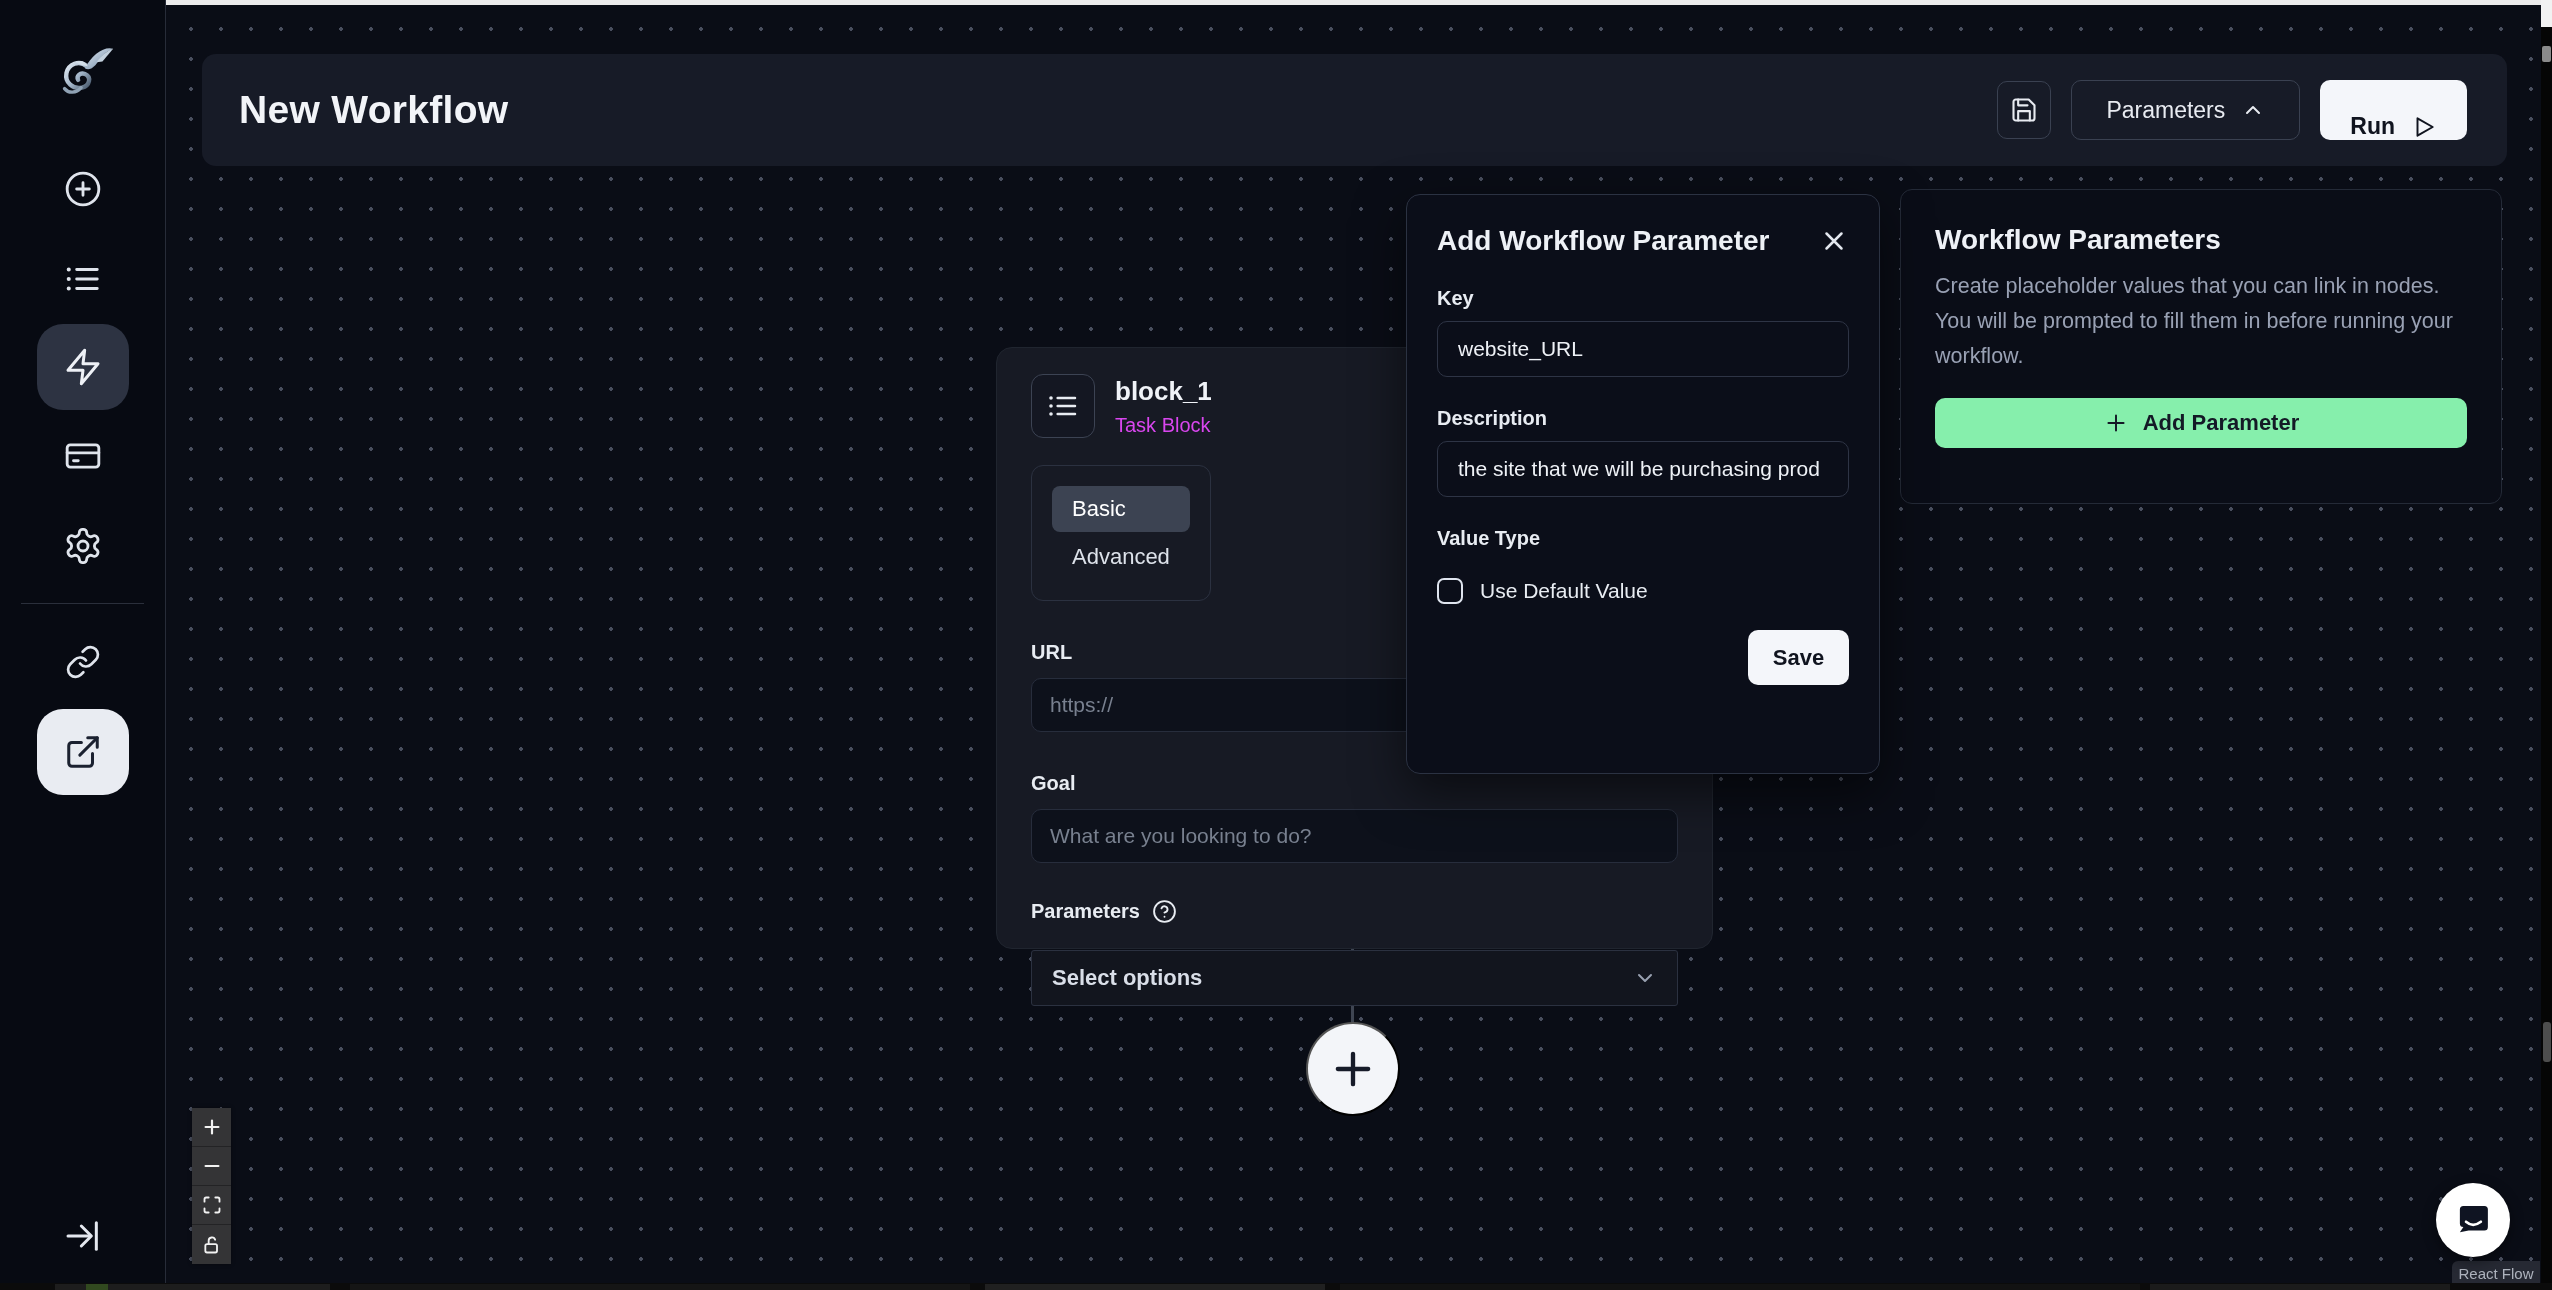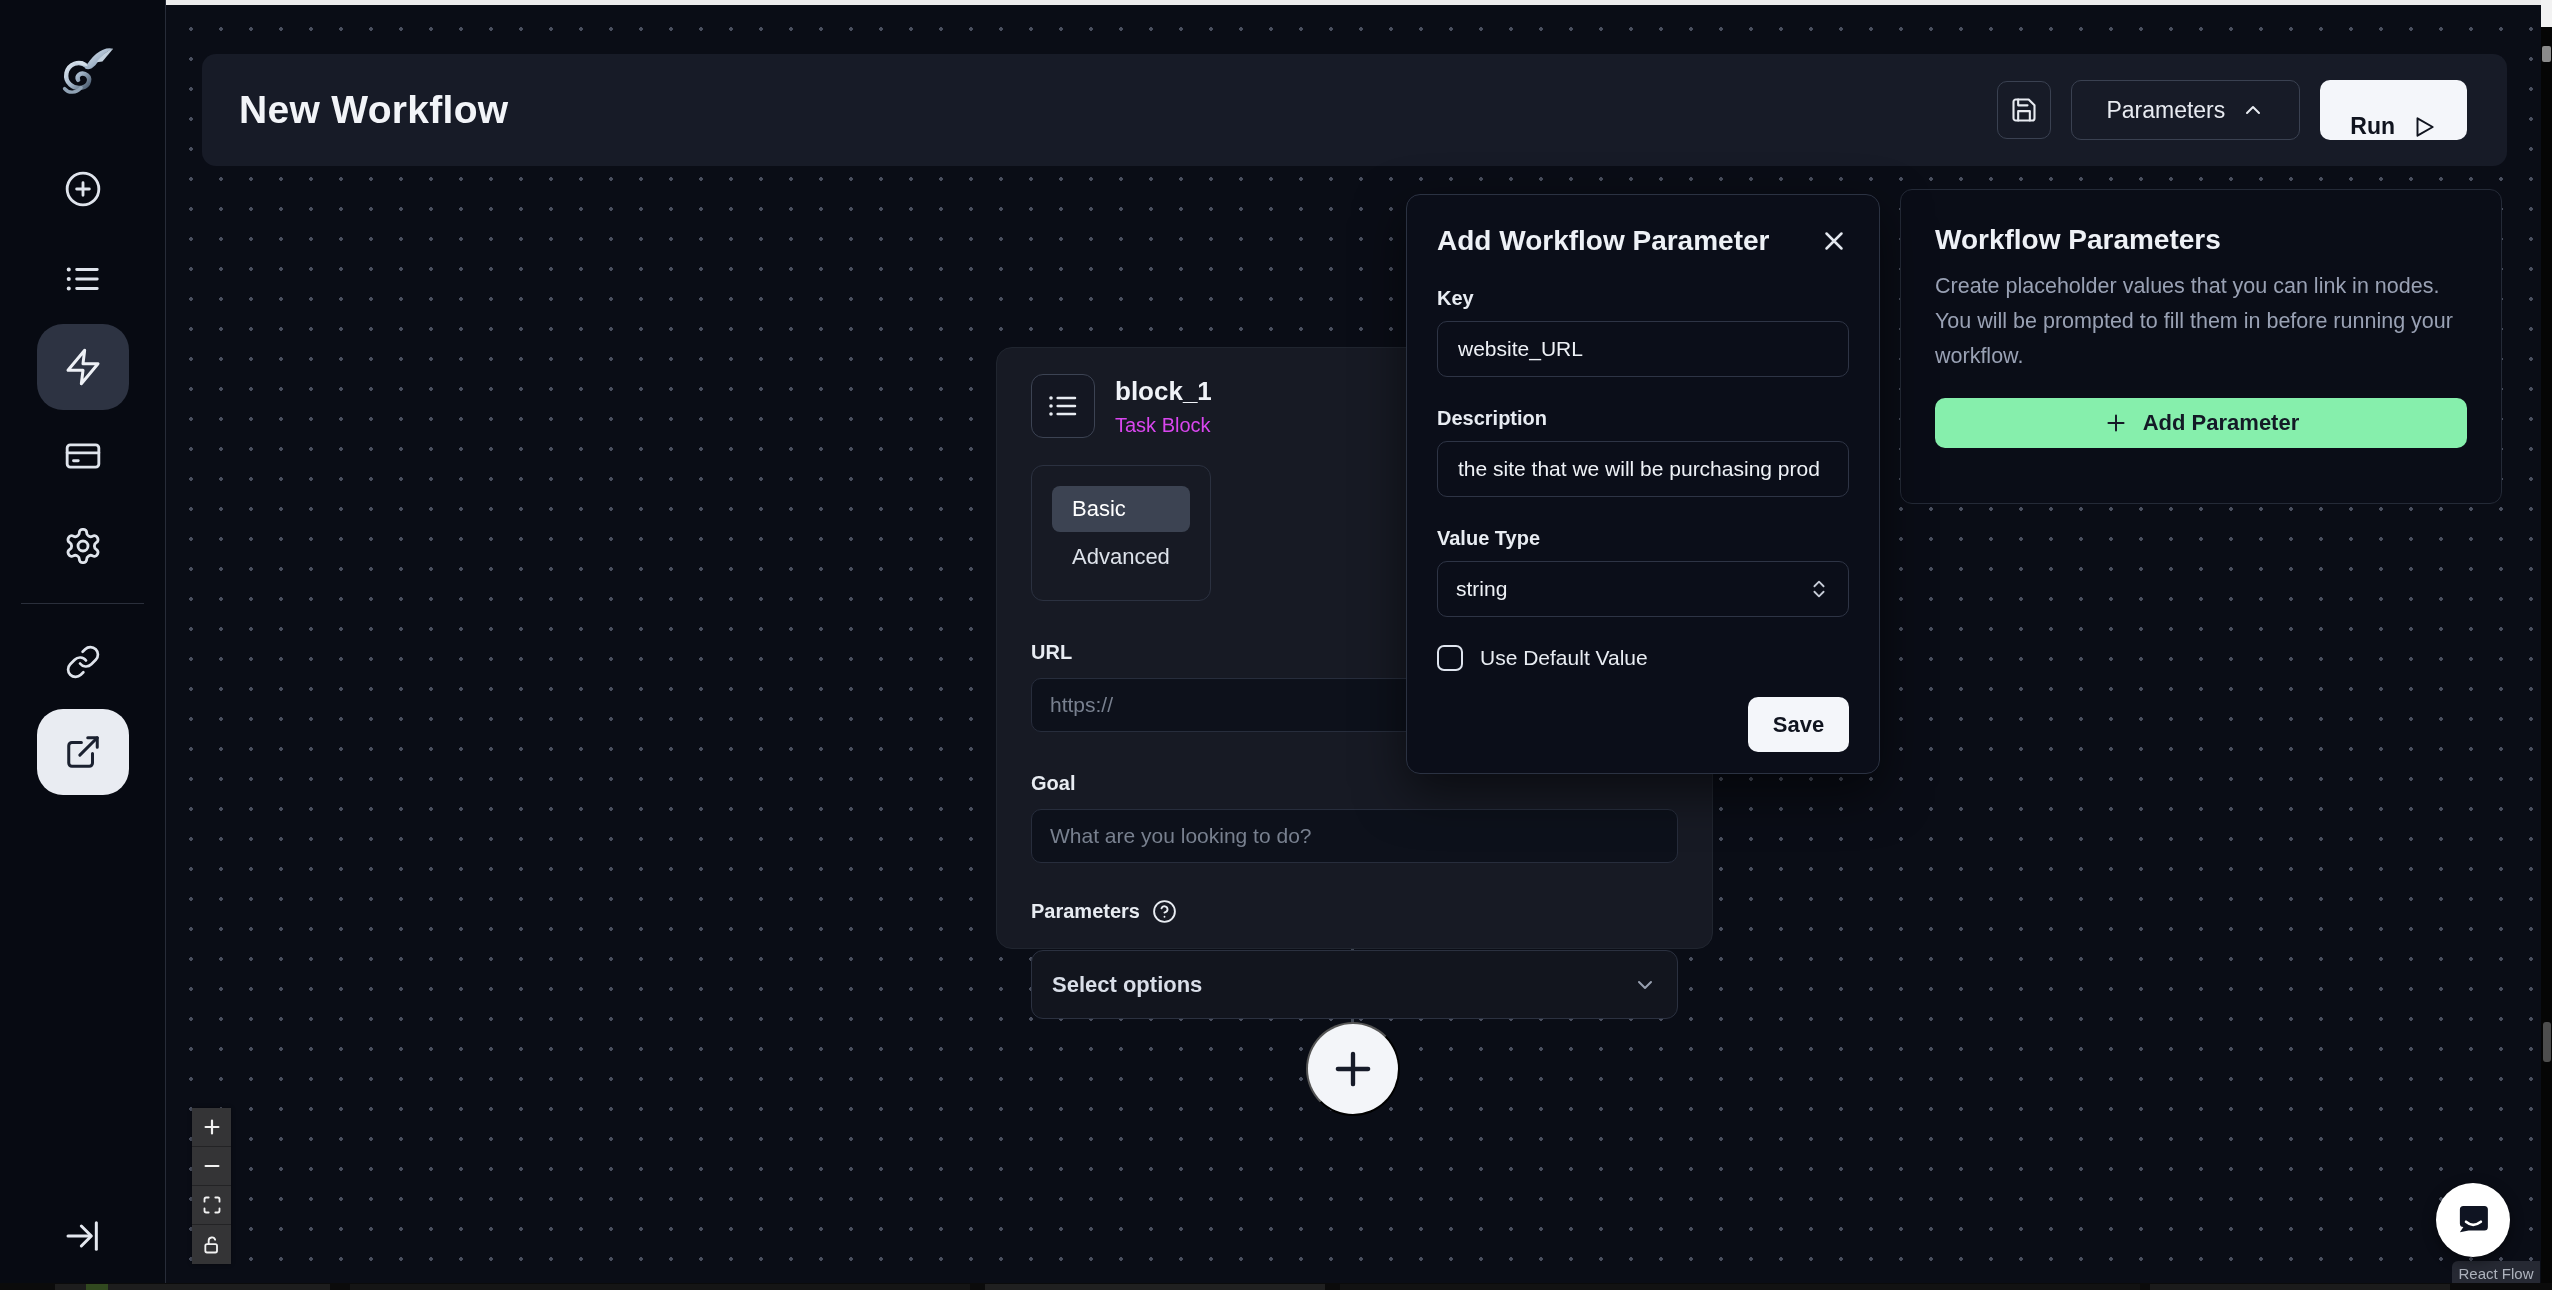--- a/index.html
+++ b/index.html
@@ -46,21 +46,21 @@
   .tabs{display:inline-flex;border:1px solid #2b3140;border-radius:12px;padding:20px;margin-top:27px;gap:2px;flex-direction:column;}
   .tab{padding:10px 20px;font-size:22px;color:#dde2ea;border-radius:8px;}
   .tab.active{background:#3c4352;color:#ffffff;}
   .field-label{font-size:20px;font-weight:600;color:#e8ecf2;margin-top:40px;}
   .text-input{margin-top:14px;width:100%;height:54px;background:#0d111b;border:1px solid #272d3c;
               border-radius:10px;padding:0 18px;font-size:21px;color:#e9edf3;outline:none;
               font-family:"Liberation Sans",sans-serif;}
   .text-input::placeholder{color:#78808f;}
   .params-row{display:flex;align-items:center;gap:12px;margin-top:36px;}
   .params-row .field-label{margin-top:0;}
-  .select-box{margin-top:26px;height:69px;border:1px solid #2b3140;border-radius:12px;background:#12151e;
+  .select-box{margin-top:26px;height:56px;border:1px solid #2b3140;border-radius:3px;background:#12151e;
               display:flex;align-items:center;justify-content:space-between;padding:0 20px;}
   .select-box span{font-size:22px;font-weight:700;color:#d9dee8;}
 
   
   .edge{position:absolute;left:1351px;top:949px;width:3px;height:76px;background:#3f4552;z-index:1;}
   .add-node{position:absolute;left:1306px;top:1022px;width:94px;height:94px;border-radius:50%;
             background:#f3f5f9;display:flex;align-items:center;justify-content:center;color:#161b29;z-index:3;}
 
   
   .modal{position:absolute;left:1406px;top:194px;width:474px;height:580px;background:#0b0e19;
@@ -318,29 +318,20 @@
       </button>
     </div>
 
     <div class="m-label">Key</div>
     <input class="m-input" type="text" value="website_URL" style="">
 
     <div class="m-label">Description</div>
     <input class="m-input" type="text" value="the site that we will be purchasing prod" style="">
 
     <div class="m-label">Value Type</div>
-    <div class="m-select">
-      <span>string</span>
-      <span style="color:#c8cdd8;">
-        <svg viewBox="0 0 24 24" width="22" height="22" fill="none" stroke="currentColor" stroke-width="2" stroke-linecap="round" stroke-linejoin="round">
-            <path d="m7 15 5 5 5-5"></path>
-            <path d="m7 9 5-5 5 5"></path>
-          </svg>
-      </span>
-    </div>
 
     <div class="chk-row">
       <div class="chk"></div>
       <div class="chk-label">Use Default Value</div>
     </div>
 
     <div class="m-footer">
       <button class="save-btn">Save</button>
     </div>
   </section>

